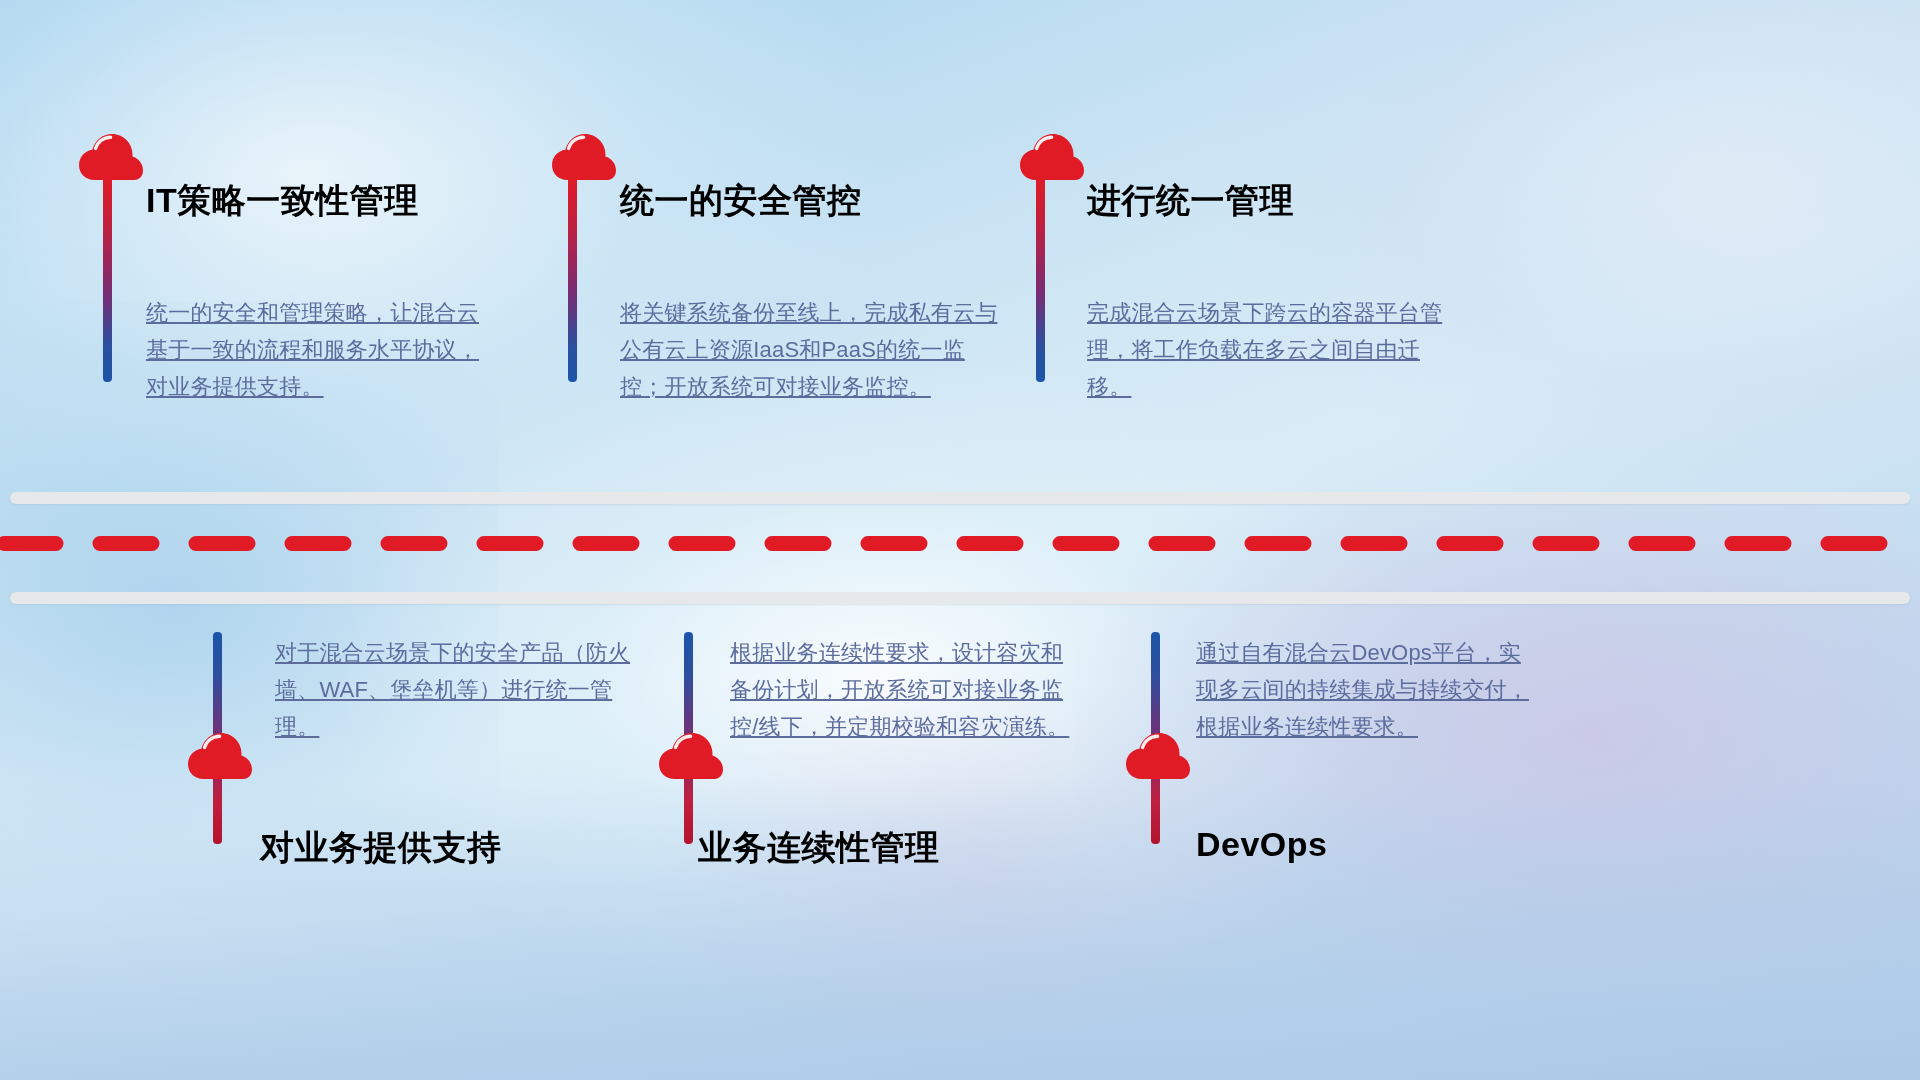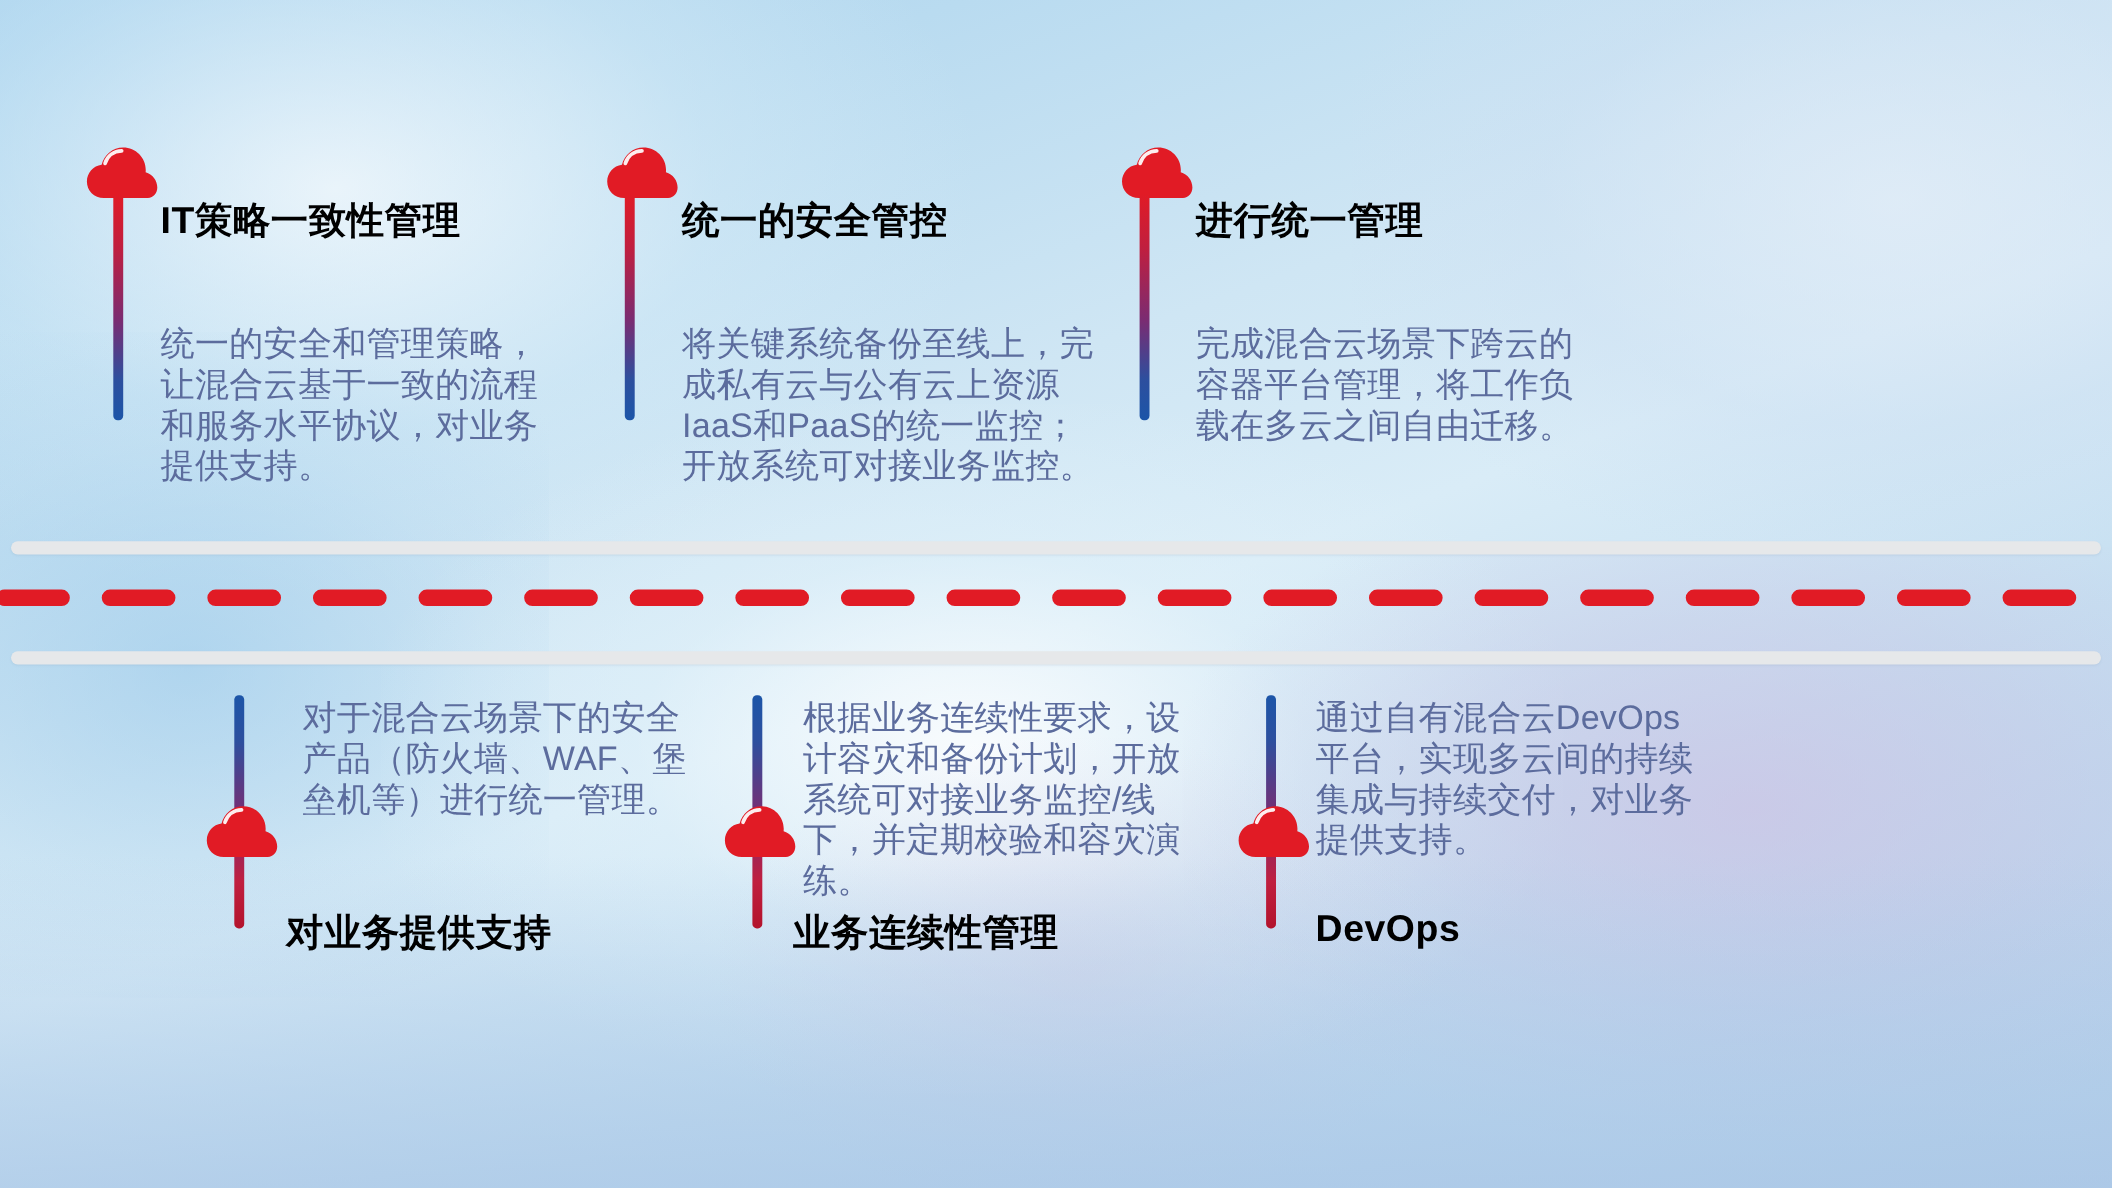--- a/index.html
+++ b/index.html
@@ -75,22 +75,22 @@
 
   .cloud { position:absolute; width:66px; height:52px; }
 
   .title {
     position:absolute;
     font-size:34px; font-weight:bold; color:#000000;
     letter-spacing:.5px; white-space:nowrap;
   }
   .body {
     position:absolute;
-    font-size:31px; line-height:37px; color:#5c6c9d;
-    width:380px; letter-spacing:.2px;
+    font-size:22px; line-height:37px; color:#5c6c9d;
+    width:380px; letter-spacing:.2px;text-decoration:underline;
   }
 </style>
 </head>
 <body>
 
 <div id="bg">
   <div class="bgl bg-base"></div>
   <div class="bgl bg-tl"></div>
   <div class="bgl bg-glow1"></div>
   <div class="bgl bg-glow3"></div>
@@ -164,27 +164,27 @@
 <div class="col">
   <div class="stem up" style="left:684px; top:632px; height:212px;"></div>
   <svg class="cloud" style="left:658px; top:729px;" viewBox="0 0 66 52">
     <path d="M16.5 50 C7.4 50 1 43.4 1 35 C1 27 6.8 20.6 14.4 19.7
              C16.6 10.7 24.5 4 34 4 C45.3 4 54.5 13.2 54.5 24.5
              C54.5 25.2 54.4 26 54.4 26.6 C60.6 28.4 65 34 65 40.5
              C65 45.6 61.5 50 56.4 50 Z" fill="#e11b25"></path>
     <path d="M17.5 18.5 C19.8 11.5 25.6 7.4 32.6 7.2" fill="none" stroke="#ffffff" stroke-width="3.4" stroke-linecap="round" opacity=".92"></path>
   </svg>
   <div class="body" style="left:730px; top:634px; width:350px;">根据业务连续性要求，设计容灾和备份计划，开放系统可对接业务监控/线下，并定期校验和容灾演练。</div>
-  <div class="title" style="left:721px; top:825px;">业务连续性管理</div>
+  <div class="title" style="left:698px; top:825px;">业务连续性管理</div>
 </div>
 
 <div class="col">
   <div class="stem up" style="left:1151px; top:632px; height:212px;"></div>
   <svg class="cloud" style="left:1125px; top:729px;" viewBox="0 0 66 52">
     <path d="M16.5 50 C7.4 50 1 43.4 1 35 C1 27 6.8 20.6 14.4 19.7
              C16.6 10.7 24.5 4 34 4 C45.3 4 54.5 13.2 54.5 24.5
              C54.5 25.2 54.4 26 54.4 26.6 C60.6 28.4 65 34 65 40.5
              C65 45.6 61.5 50 56.4 50 Z" fill="#e11b25"></path>
     <path d="M17.5 18.5 C19.8 11.5 25.6 7.4 32.6 7.2" fill="none" stroke="#ffffff" stroke-width="3.4" stroke-linecap="round" opacity=".92"></path>
   </svg>
-  <div class="body" style="left:1196px; top:634px; width:345px;">通过自有混合云DevOps平台，实现多云间的持续集成与持续交付，对业务提供支持。</div>
+  <div class="body" style="left:1196px; top:634px; width:345px;">通过自有混合云DevOps平台，实现多云间的持续集成与持续交付，根据业务连续性要求。</div>
   <div class="title" style="left:1196px; top:825px;">DevOps</div>
 </div>
 
 </body></html>

